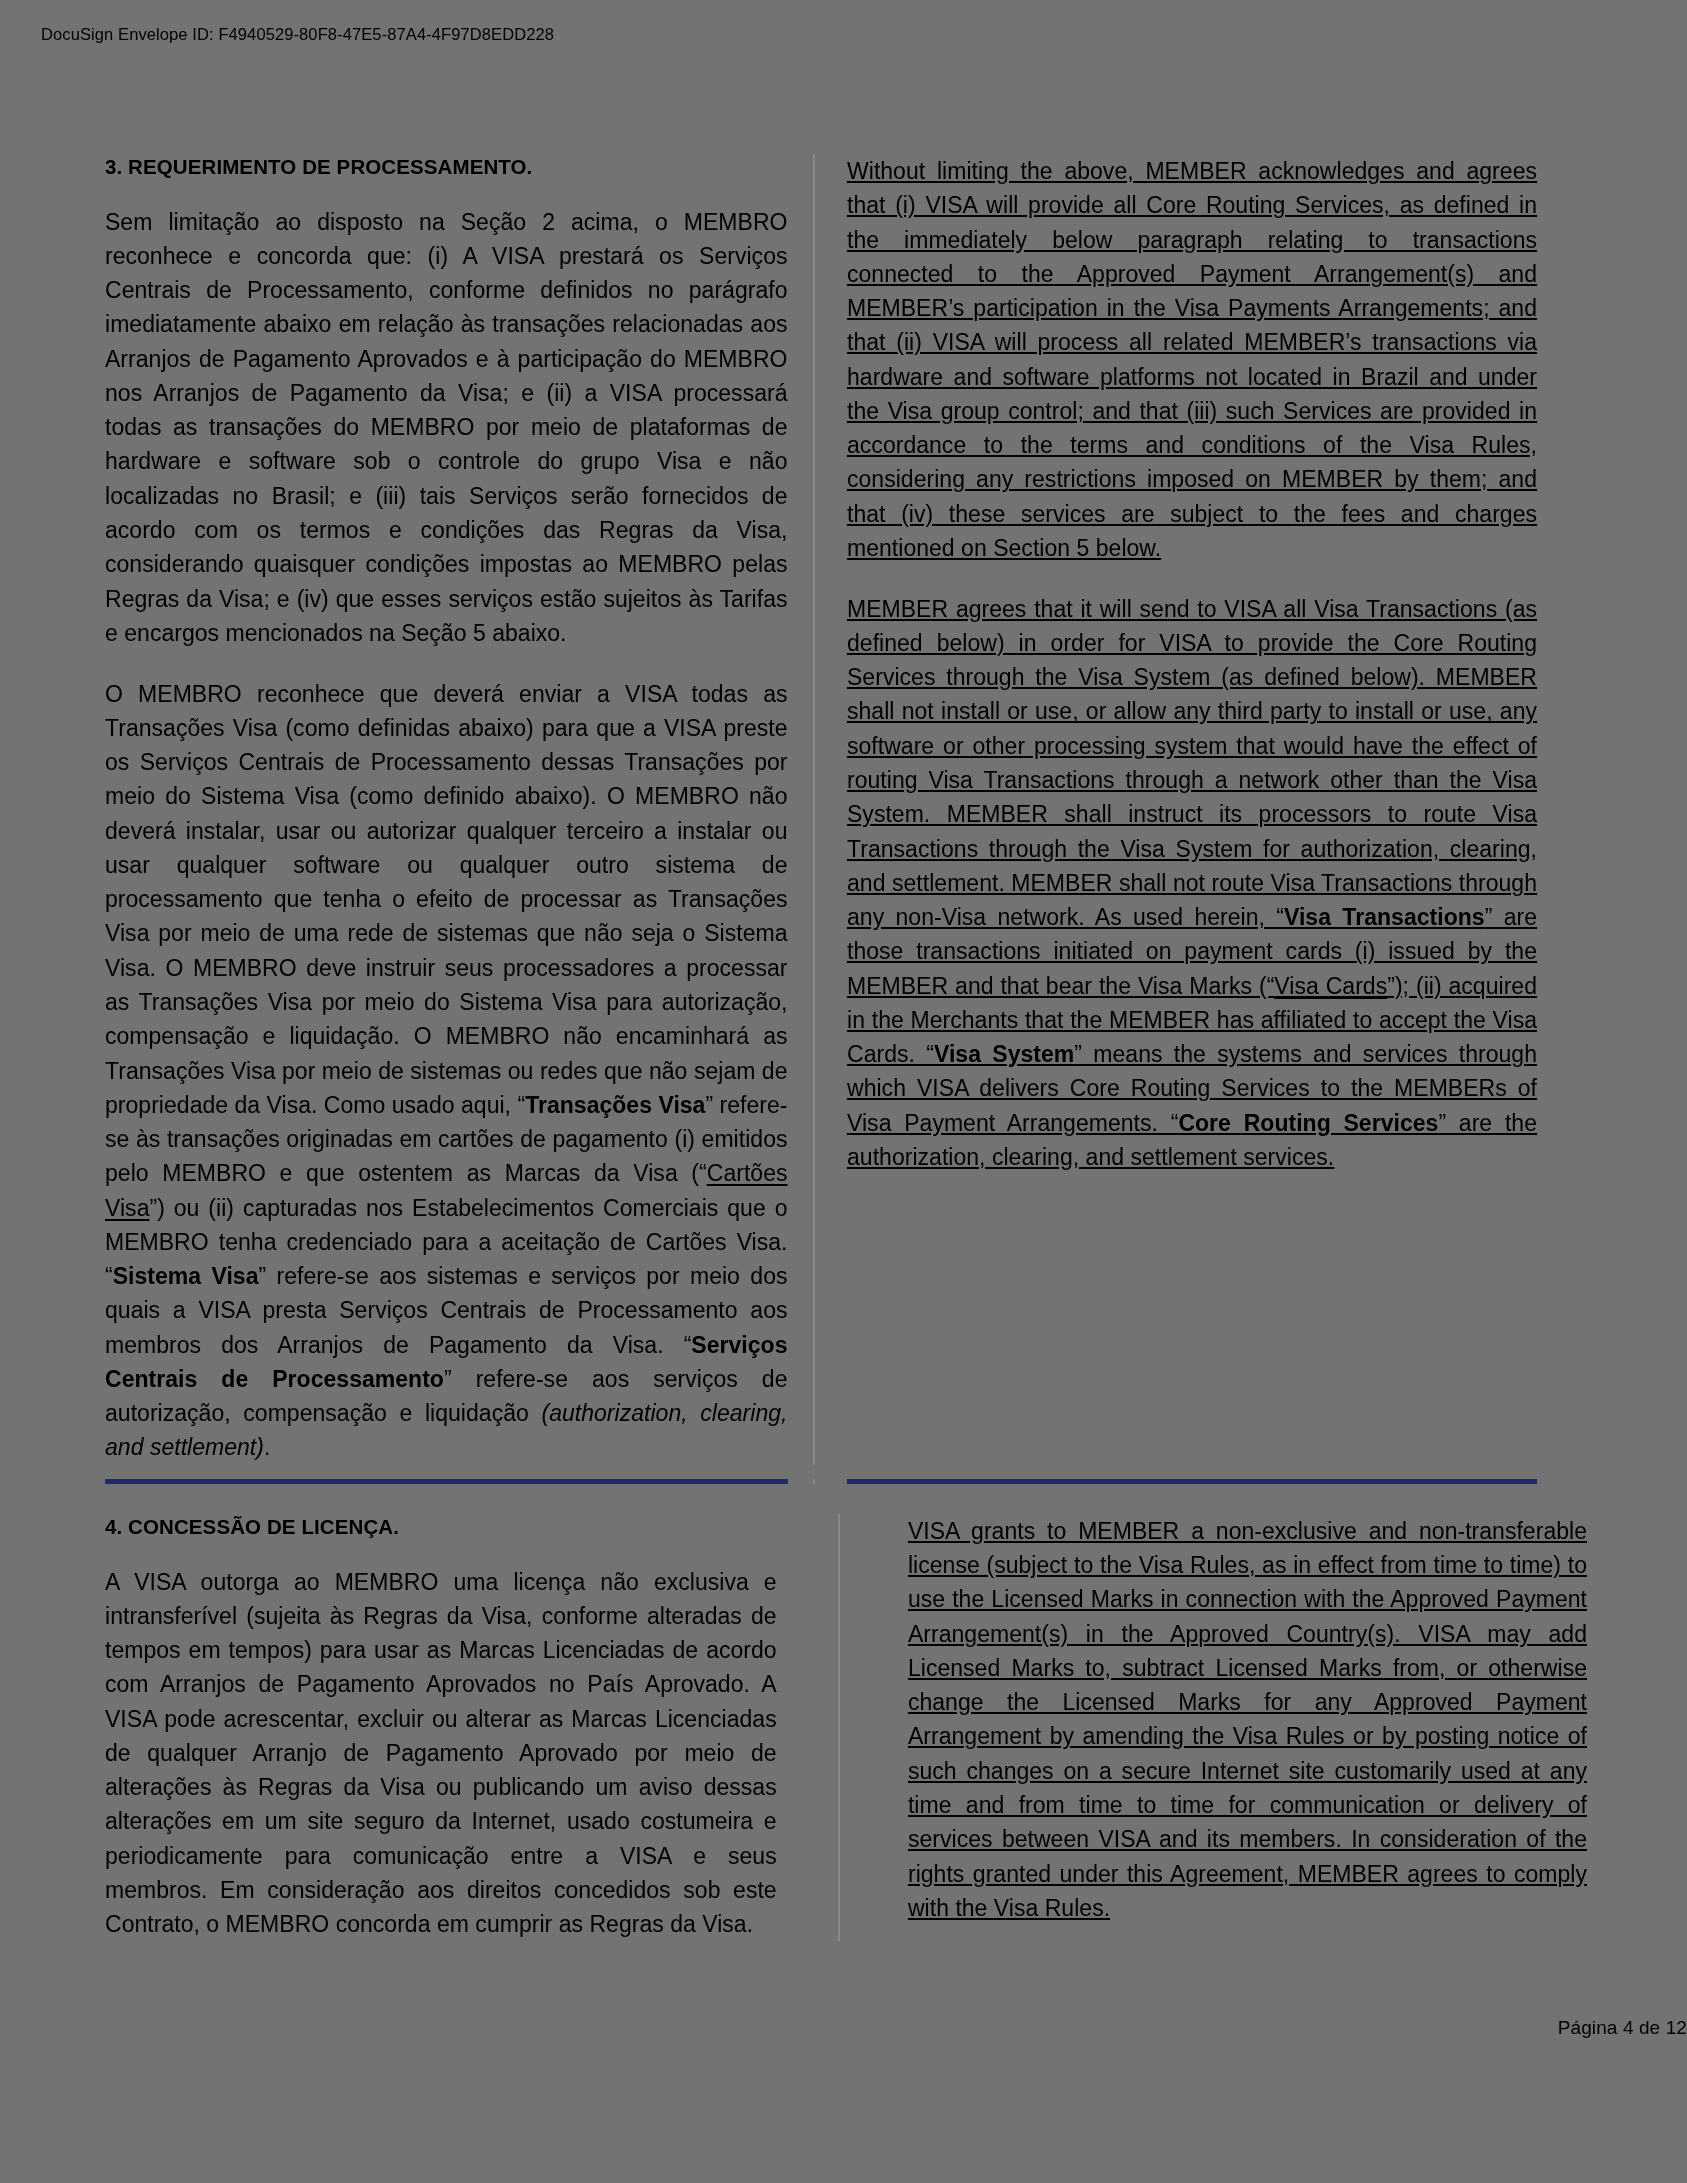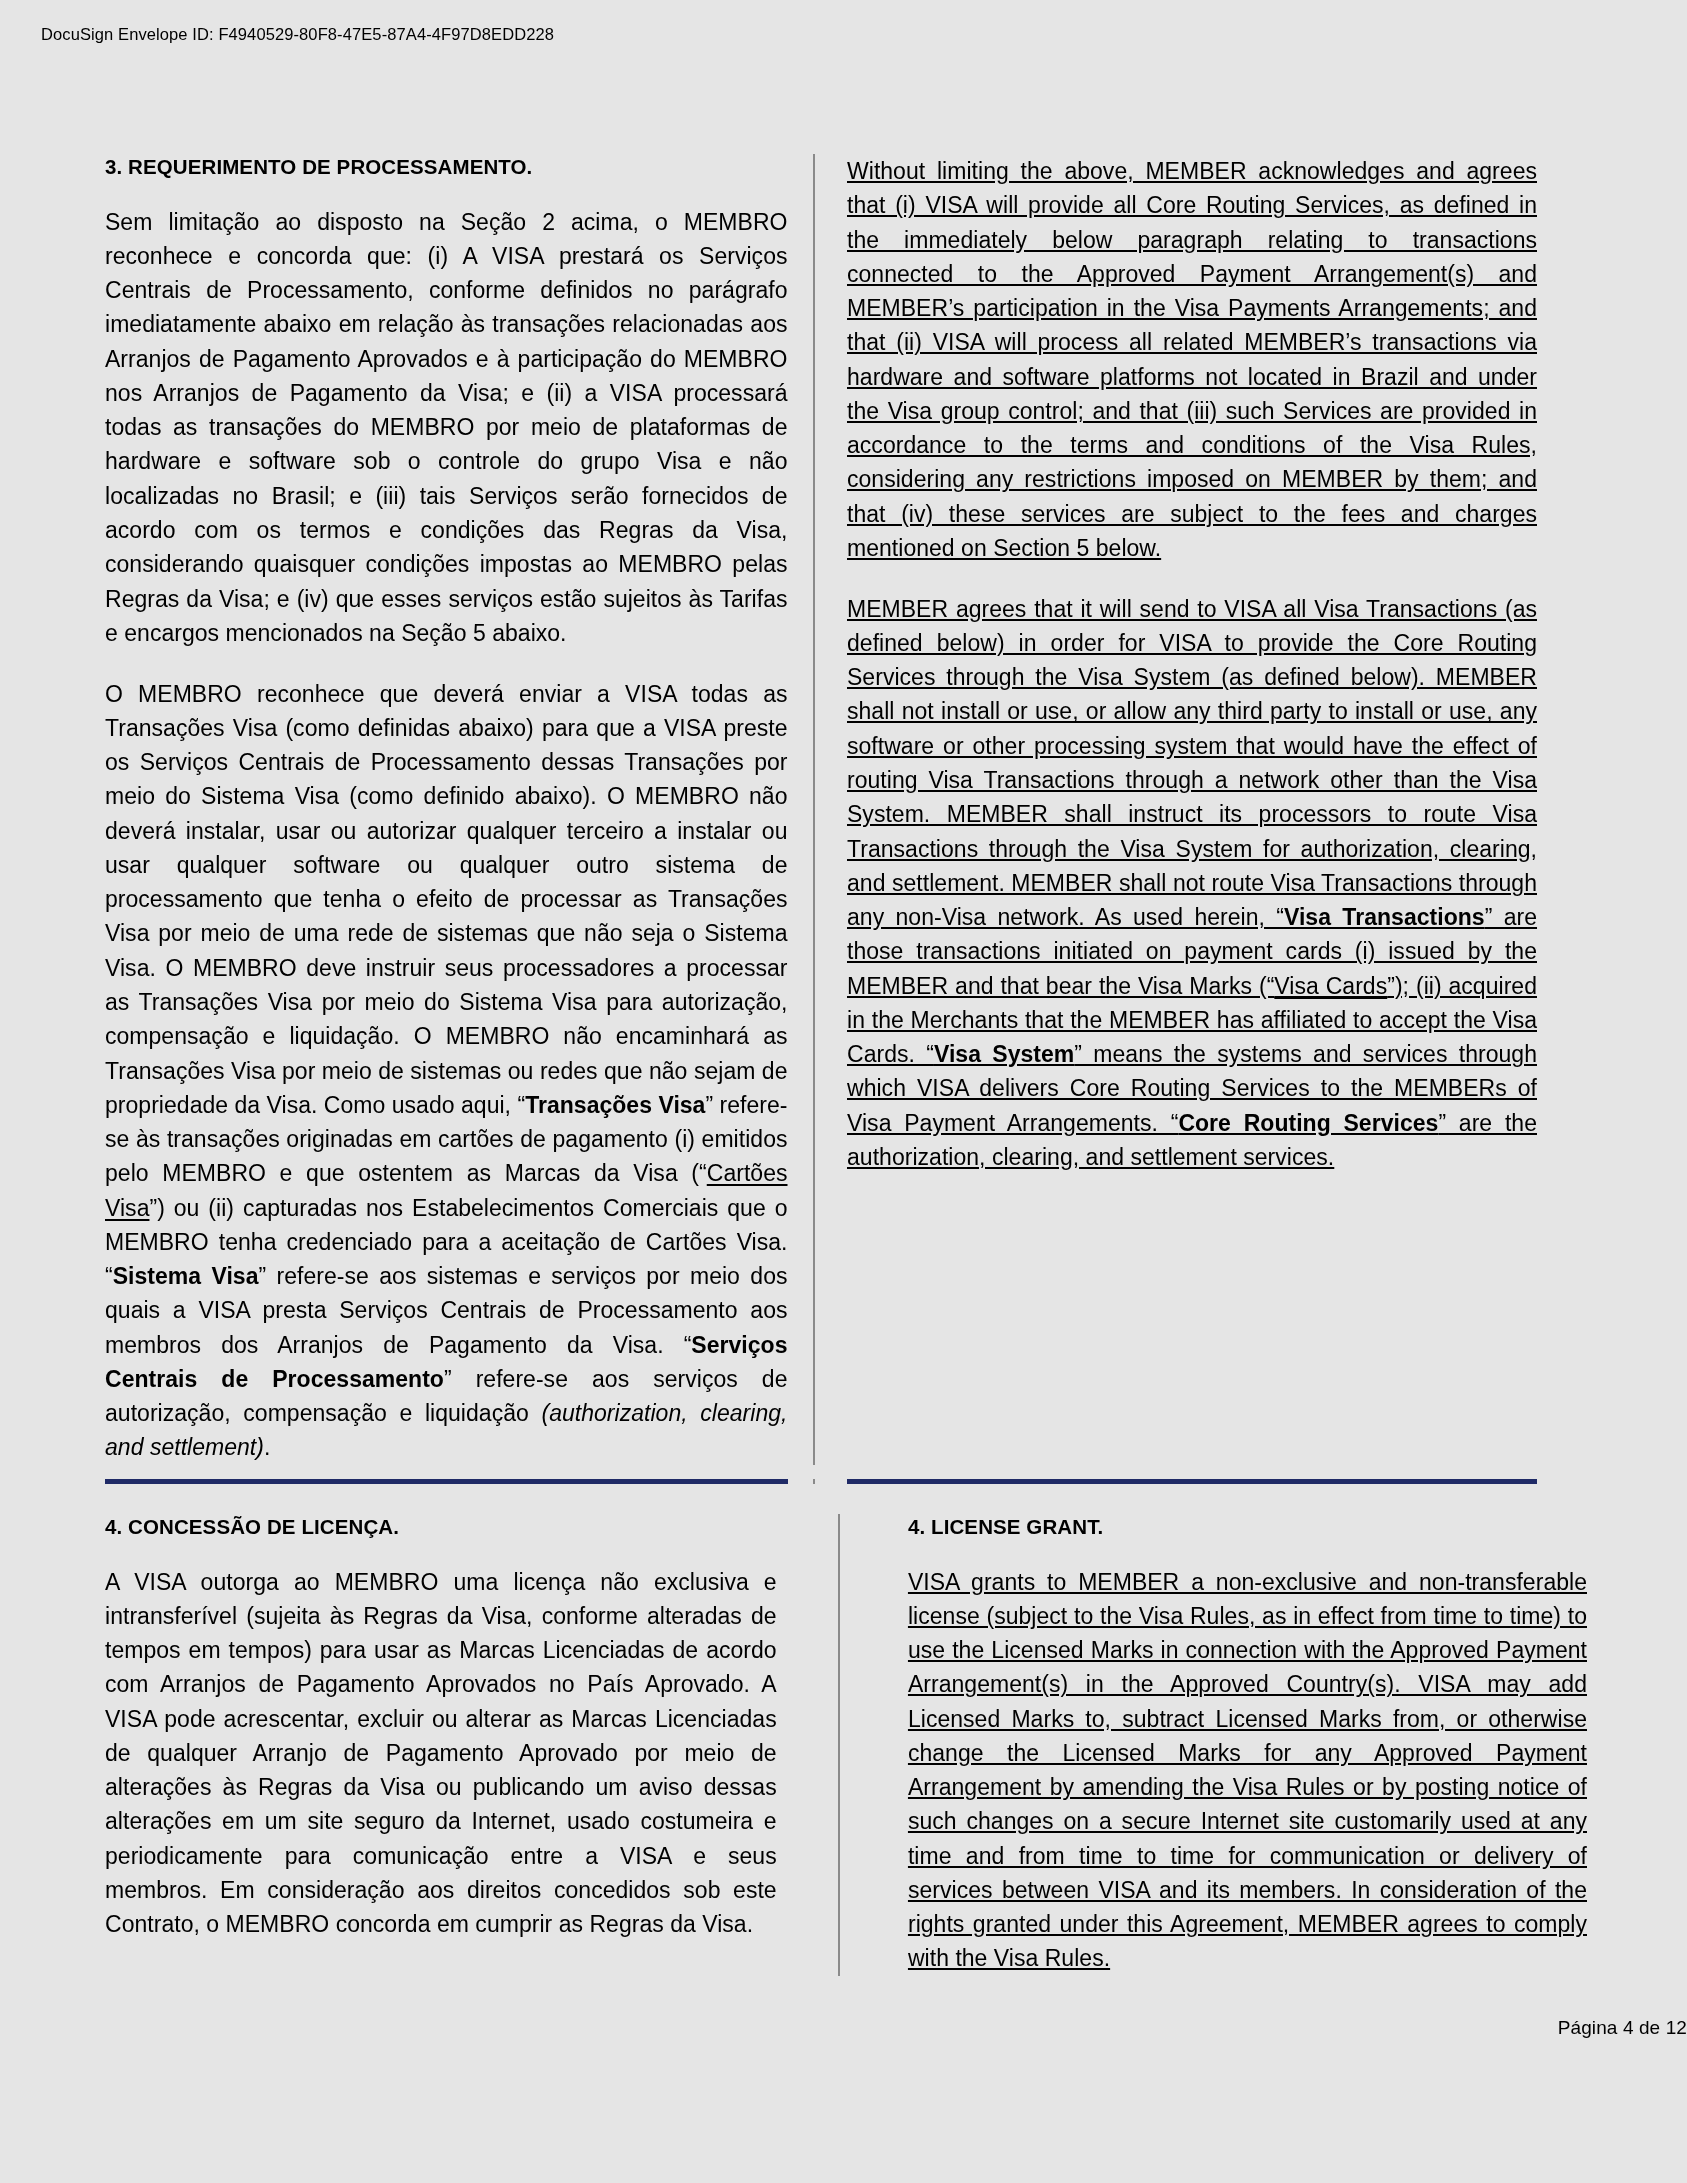--- a/index.html
+++ b/index.html
@@ -8,21 +8,21 @@
     background: #ffffff;
   }
   body {
     font-family: "Liberation Sans", sans-serif;
     color: #000000;
   }
   .page {
     position: relative;
     width: 1687px;
     height: 2183px;
-    background: #e5e5e5;
+    background: #737373;
     box-sizing: border-box;
     overflow: hidden;
   }
   .envelope-id {
     position: absolute;
     top: 25px;
     left: 41px;
     font-size: 16.5px;
     letter-spacing: 0.1px;
     color: #000;
@@ -180,21 +180,20 @@
       <div class="col col-left">
         <h2 class="section-heading">4. CONCESSÃO DE LICENÇA.</h2>
         <p class="body-par">A VISA outorga ao MEMBRO uma licença não exclusiva e intransferível (sujeita às Regras da Visa, conforme alteradas de tempos em tempos) para usar as Marcas Licenciadas de acordo com Arranjos de Pagamento Aprovados no País Aprovado. A VISA pode acrescentar, excluir ou alterar as Marcas Licenciadas de qualquer Arranjo de Pagamento Aprovado por meio de alterações às Regras da Visa ou publicando um aviso dessas alterações em um site seguro da Internet, usado costumeira e periodicamente para comunicação entre a VISA e seus membros. Em consideração aos direitos concedidos sob este Contrato, o MEMBRO concorda em cumprir as Regras da Visa.</p>
       </div>
 
       <div class="col-gap">
         <div class="divider-v"></div>
       </div>
 
       <div class="col col-right">
-        <h2 class="section-heading">4.   LICENSE GRANT.</h2>
         <p class="body-par">VISA grants to MEMBER a non-exclusive and non-transferable license (subject to the Visa Rules, as in effect from time to time) to use the Licensed Marks in connection with the Approved Payment Arrangement(s) in the Approved Country(s). VISA may add Licensed Marks to, subtract Licensed Marks from, or otherwise change the Licensed Marks for any Approved Payment Arrangement by amending the Visa Rules or by posting notice of such changes on a secure Internet site customarily used at any time and from time to time for communication or delivery of services between VISA and its members. In consideration of the rights granted under this Agreement, MEMBER agrees to comply with the Visa Rules.</p>
       </div>
     </div>
 
   </div>
 
   <div class="footer">Página 4 de 12</div>
 
 </div>
 

